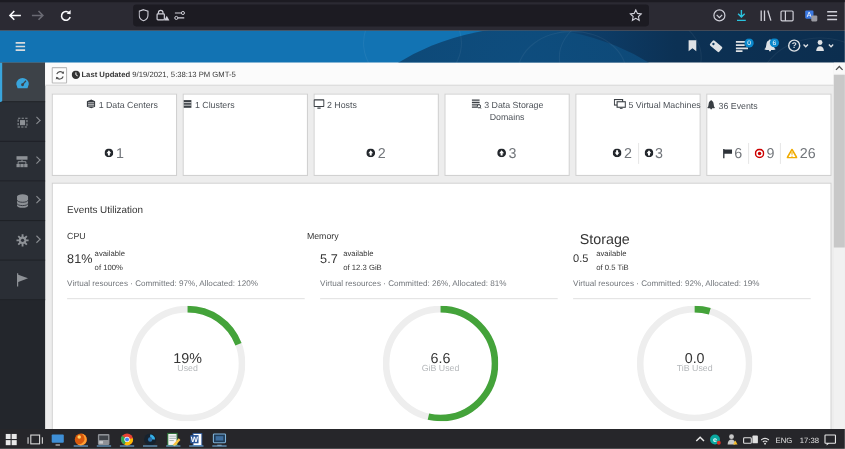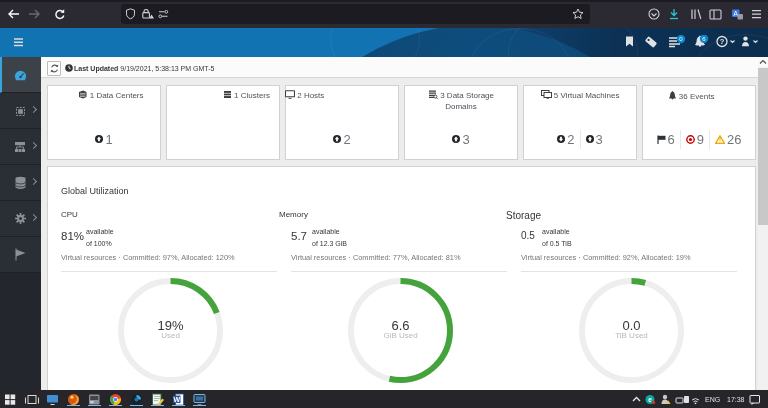--- a/index.html
+++ b/index.html
@@ -211,43 +211,43 @@
 <div class="card" style="left:285px;top:85px;width:114px;height:75px"></div>
 <div class="card" style="left:404px;top:85px;width:114px;height:75px"></div>
 <div class="card" style="left:523px;top:85px;width:114px;height:75px"></div>
 <div class="card" style="left:642px;top:85px;width:114px;height:75px"></div>
 
 <div class="t" style="left:47px;top:90px;width:128px;text-align:center;font-size:8px;color:#4d5258">
   <svg width="9" height="9" viewBox="0 0 9 9" style="display:inline;vertical-align:-1px">
     <path d="M1 2 L5 0.5 L8.5 2 V7 L5 8.5 L1 7 Z" fill="#3a3f44"></path>
     <path d="M2 3.4 H7.5 M2 4.9 H7.5 M2 6.4 H7.5" stroke="#fff" stroke-width="0.6"></path>
   </svg> 1 Data Centers</div>
-<div class="t" style="left:166px;top:90px;width:104px;text-align:right;font-size:8px;color:#4d5258">
+<div class="t" style="left:166px;top:90px;width:104px;text-align:left;font-size:8px;color:#4d5258">
   <svg width="9" height="9" viewBox="0 0 9 9" style="display:inline;vertical-align:-1px">
     <rect x="1" y="1" width="7" height="7" fill="#3a3f44"></rect>
     <path d="M1 3.3 H8 M1 5.6 H8" stroke="#fff" stroke-width="0.7"></path>
   </svg> 1 Clusters</div>
 <div class="t" style="left:285px;top:90px;width:114px;font-size:8px;color:#4d5258">
   <svg width="10" height="9" viewBox="0 0 10 9" style="display:inline;vertical-align:-1px">
     <rect x="0.5" y="0.8" width="9" height="6" rx="0.5" fill="none" stroke="#3a3f44" stroke-width="1.1"></rect>
     <path d="M3.5 8.3 H6.5" stroke="#3a3f44" stroke-width="1"></path>
   </svg> 2 Hosts</div>
 <div class="t" style="left:404px;top:90px;width:114px;text-align:center;font-size:8px;color:#4d5258;line-height:11px">
   <svg width="10" height="9" viewBox="0 0 10 9" style="display:inline;vertical-align:-1px">
     <path d="M1 1.1 H8 M1 3.2 H8 M1 5.3 H8 M1 7.4 H6" stroke="#3a3f44" stroke-width="1.2"></path>
     <circle cx="7.4" cy="6.6" r="1.5" fill="#fff" stroke="#3a3f44" stroke-width="0.9"></circle>
     <path d="M8.4 7.6 L9.6 8.8" stroke="#3a3f44" stroke-width="0.9"></path>
   </svg> 3 Data Storage<br>Domains</div>
-<div class="t" style="left:523px;top:90px;width:114px;text-align:center;font-size:8px;color:#4d5258">
+<div class="t" style="left:523px;top:90px;width:114px;text-align:right;font-size:8px;color:#4d5258">
   <svg width="11" height="9" viewBox="0 0 11 9" style="display:inline;vertical-align:-1px">
     <rect x="0.5" y="0.5" width="7.5" height="5" fill="none" stroke="#3a3f44" stroke-width="1"></rect>
     <rect x="3" y="2.5" width="7.5" height="5" fill="#fff" stroke="#3a3f44" stroke-width="1"></rect>
     <path d="M5.5 8.6 H8" stroke="#3a3f44" stroke-width="0.8"></path>
   </svg> 5 Virtual Machines</div>
-<div class="t" style="left:642px;top:90px;width:98px;text-align:center;font-size:8px;color:#4d5258">
+<div class="t" style="left:642px;top:90px;width:98px;font-size:8px;color:#4d5258">
   <svg width="9" height="10" viewBox="0 0 9 10" style="display:inline;vertical-align:-1px">
     <path d="M3.7 8.5 C2 8.5 1 8.2 1 7.9 C2 7.3 2 5.8 2.2 4.5 C2.4 2.7 3.3 1.9 4 1.7 C4 1.2 4.2 0.9 4.5 0.9 C4.8 0.9 5 1.2 5 1.7 C5.7 1.9 6.6 2.7 6.8 4.5 C7 5.8 7 7.3 8 7.9 C8 8.2 7 8.5 5.3 8.5 C5.3 9.1 5 9.5 4.5 9.5 C4 9.5 3.7 9.1 3.7 8.5 Z" fill="#3a3f44"></path>
   </svg> 36 Events</div>
 
 <div class="statusrow" style="left:47px">
   <svg width="8" height="8" viewBox="0 0 8 8">
       <circle cx="4" cy="4" r="4" fill="#22262b"></circle>
       <path d="M4 1.6 L6.2 4.3 H4.9 V6.3 H3.1 V4.3 H1.8 Z" fill="#fff"></path>
     </svg>
   <span class="bignum">1</span>
@@ -293,35 +293,35 @@
   <span class="bignum">9</span>
   <span class="gsep"></span>
   <svg width="10" height="9" viewBox="0 0 10 9">
       <path d="M5 0.8 L9.4 8.4 H0.6 Z" fill="none" stroke="#f0ab00" stroke-width="1.4" stroke-linejoin="round"></path>
       <path d="M5 3.2 V5.6 M5 6.6 V7.4" stroke="#f0ab00" stroke-width="1"></path>
     </svg>
   <span class="bignum">26</span>
 </div>
 
 <div class="card" style="left:47px;top:166px;width:709px;height:240px"></div>
-<div class="t" style="left:61px;top:186px;font-size:9px;color:#363636">Global Utilization</div>
+<div class="t" style="left:61px;top:186px;font-size:9px;color:#363636">Events Utilization</div>
 
 <div class="t" style="left:61px;top:210px;font-size:8px;color:#363636">CPU</div>
 <div class="t" style="left:61px;top:230px;font-size:11.5px;color:#363636">81%</div>
 <div class="t" style="left:86px;top:226px;font-size:7px;color:#363636;line-height:12px">available<br>of 100%</div>
 <div class="t" style="left:61px;top:253px;font-size:7.4px;color:#72767b">Virtual resources · Committed: 97%, Allocated: 120%</div>
 <div class="abs" style="left:61px;top:271px;width:216px;border-top:1px solid #e3e3e3"></div>
 
 <div class="t" style="left:279px;top:210px;font-size:8px;color:#363636">Memory</div>
 <div class="t" style="left:291px;top:230px;font-size:11.5px;color:#363636">5.7</div>
 <div class="t" style="left:312px;top:226px;font-size:7px;color:#363636;line-height:12px">available<br>of 12.3 GiB</div>
-<div class="t" style="left:291px;top:253px;font-size:7.4px;color:#72767b">Virtual resources · Committed: 77%, Allocated: 81%</div>
+<div class="t" style="left:291px;top:253px;font-size:7.4px;color:#72767b">Virtual resources · Committed: 26%, Allocated: 81%</div>
 <div class="abs" style="left:291px;top:271px;width:216px;border-top:1px solid #e3e3e3"></div>
 
-<div class="t" style="left:506px;top:210px;font-size:10px;color:#363636">Storage</div>
+<div class="t" style="left:527px;top:210px;font-size:13px;color:#363636">Storage</div>
 <div class="t" style="left:521px;top:230px;font-size:10px;color:#363636">0.5</div>
 <div class="t" style="left:542px;top:226px;font-size:7px;color:#363636;line-height:12px">available<br>of 0.5 TiB</div>
 <div class="t" style="left:521px;top:253px;font-size:7.4px;color:#72767b">Virtual resources · Committed: 92%, Allocated: 19%</div>
 <div class="abs" style="left:521px;top:271px;width:216px;border-top:1px solid #e3e3e3"></div>
 
 <svg class="abs" style="left:118px;top:278px" width="105" height="105" viewBox="0 0 105 105">
   <circle cx="52.5" cy="52.5" r="49.5" fill="none" stroke="#eeeeee" stroke-width="6"></circle>
   <circle cx="52.5" cy="52.5" r="49.5" fill="none" stroke="#44a33a" stroke-width="6" stroke-dasharray="59.7 251.3" transform="rotate(-90 52.5 52.5)"></circle>
   <text x="52.5" y="52" font-size="13" fill="#363636" text-anchor="middle">19%</text>
   <text x="52.5" y="59.5" font-size="8" fill="#b5b8bb" text-anchor="middle">Used</text>

